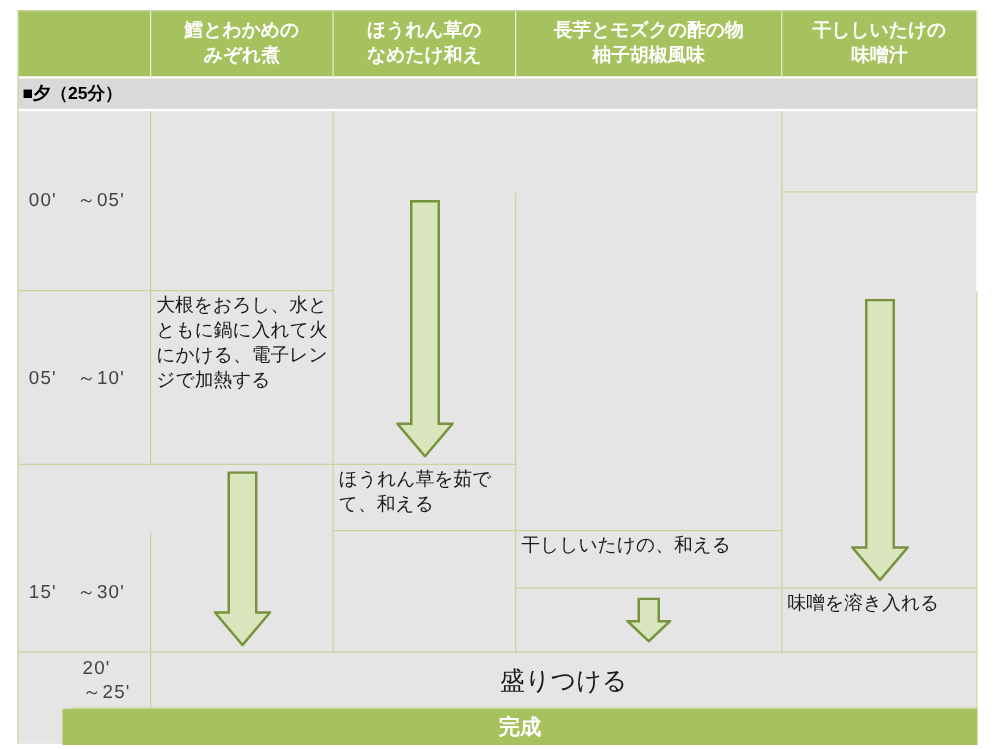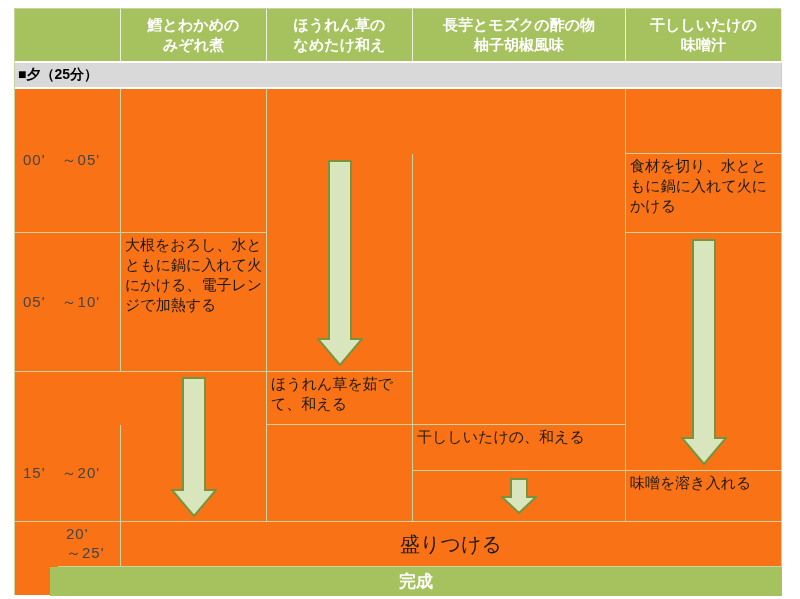--- a/index.html
+++ b/index.html
@@ -27,21 +27,21 @@
   }
   .schedule {
     position: absolute;
     left: 14px; top: 8px;
     width: 767px; height: 587px;
     display: grid;
     grid-template-columns: 106px 146px 146px 213px 156px;
     grid-template-rows: 54px 26px 65px 79px 139px 53px 46px 51px 45px 29px;
     border-top: 1px solid var(--grid-green);
     border-left: 1px solid var(--grid-green);
-    background: #f97316;
+    background: #e5e5e5;
   }
   .cell {
     border-right: 1px solid var(--grid-green);
     border-bottom: 1px solid var(--grid-green);
     position: relative;
     overflow: hidden;
   }
   .hdr {
     background: var(--header-green);
     color: var(--header-text);
@@ -115,21 +115,21 @@
 なめたけ和え</div>
     <div class="cell hdr" style="grid-column:4;grid-row:1;">長芋とモズクの酢の物
 柚子胡椒風味</div>
     <div class="cell hdr" style="grid-column:5;grid-row:1;">干ししいたけの
 味噌汁</div>
 
     <div class="cell mealbar" style="grid-column:1/6;grid-row:2;">■夕（25分）</div>
 
     <div class="cell time" style="grid-column:1;grid-row:3/5;">00'　～05'</div>
     <div class="cell time" style="grid-column:1;grid-row:5;">05'　～10'</div>
-    <div class="cell time" style="grid-column:1;grid-row:7/9;">15'　～20'</div>
+    <div class="cell time" style="grid-column:1;grid-row:7/9;">15'　～30'</div>
     <div class="cell time" style="grid-column:1;grid-row:9;margin-left:43px;">20'　～25'</div>
 
     <div class="cell" style="grid-column:2;grid-row:3/5;"></div>
     <div class="cell task" style="grid-column:2;grid-row:5;">大根をおろし、水とともに鍋に入れて火にかける、電子レンジで加熱する</div>
     <div class="cell arrowcell" style="grid-column:2;grid-row:6/9;">
       <span>
         <svg width="46" height="140" viewBox="0 0 46 140">
           <polygon points="12,1 34,1 34,113 45,113 23,139 1,113 12,113" fill="var(--arrow-fill)" stroke="var(--arrow-stroke)" stroke-width="2"></polygon>
         </svg>
       </span>
@@ -149,21 +149,20 @@
     <div class="cell task" style="grid-column:4;grid-row:7;">干ししいたけの、和える</div>
     <div class="cell arrowcell" style="grid-column:4;grid-row:8;">
       <span>
         <svg width="36" height="36" viewBox="0 0 36 36">
           <polygon points="10,1 26,1 26,19 35,19 18,35 1,19 10,19" fill="var(--arrow-fill)" stroke="var(--arrow-stroke)" stroke-width="2"></polygon>
         </svg>
       </span>
     </div>
 
     <div class="cell" style="grid-column:5;grid-row:3;"></div>
-    <div class="cell task" style="grid-column:5;grid-row:4;">食材を切り、水とともに鍋に入れて火にかける</div>
     <div class="cell arrowcell" style="grid-column:5;grid-row:5/8;">
       <span>
         <svg width="46" height="226" viewBox="0 0 46 226">
           <polygon points="12,1 34,1 34,199 45,199 23,225 1,199 12,199" fill="var(--arrow-fill)" stroke="var(--arrow-stroke)" stroke-width="2"></polygon>
         </svg>
       </span>
     </div>
     <div class="cell task" style="grid-column:5;grid-row:8;">味噌を溶き入れる</div>
 
     <div class="cell plating" style="grid-column:2/6;grid-row:9;">盛りつける</div>

